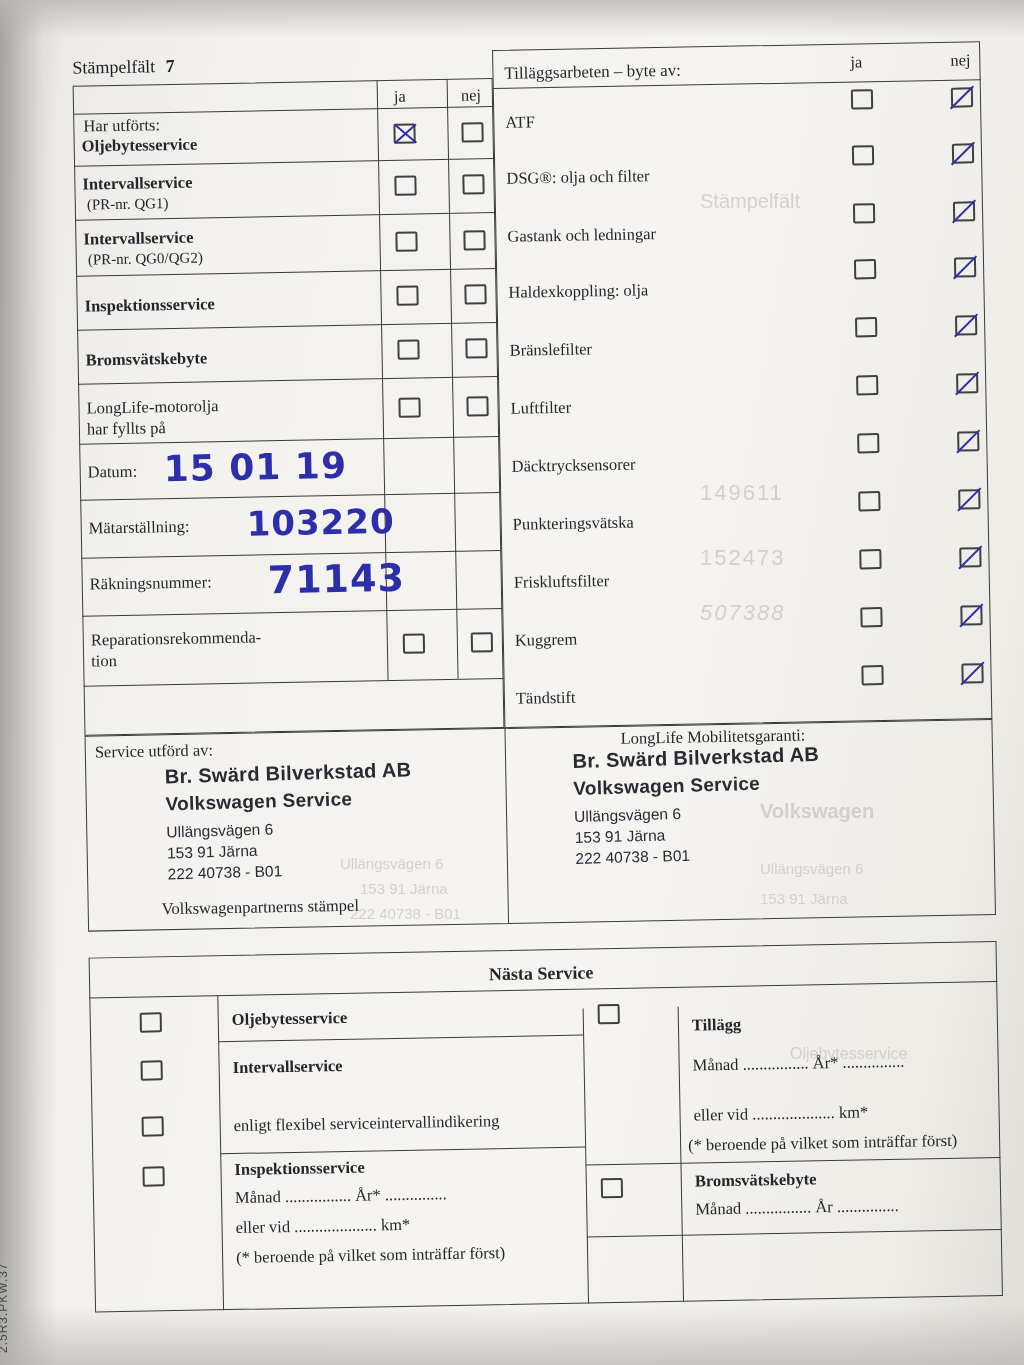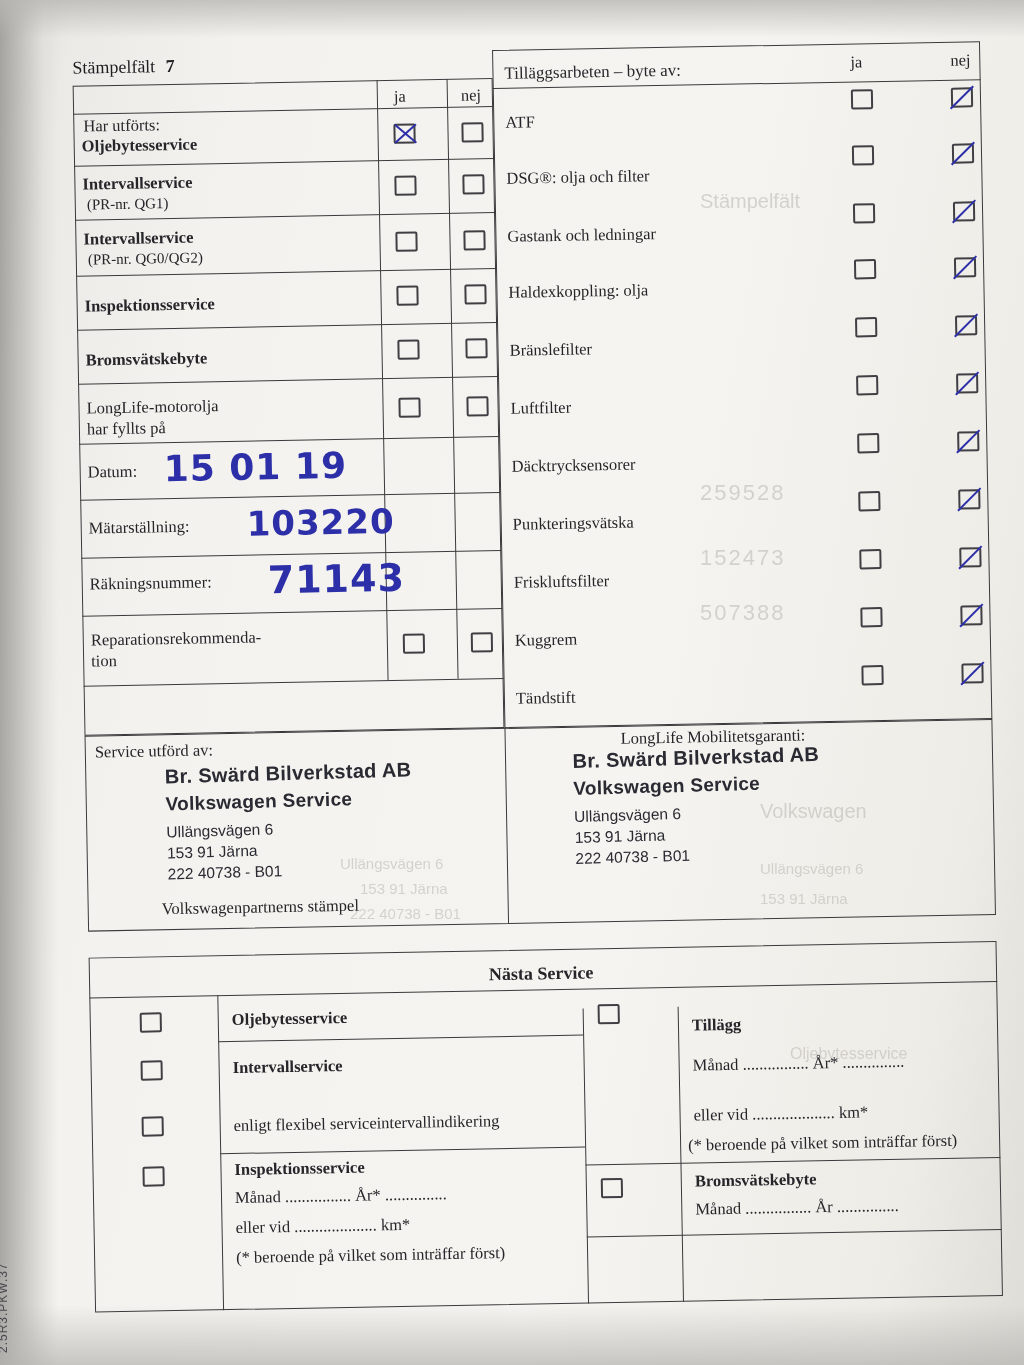--- a/index.html
+++ b/index.html
@@ -108,24 +108,24 @@
 </style>
 </head>
 <body>
 
 <div id="page">
   <div id="spine"></div>
   <div id="topshade"></div>
   <div id="botshade"></div>
 
   <div class="ghost" style="left:700px;top:190px;font-size:20px;">Stämpelfält</div>
-  <div class="ghost" style="left:700px;top:480px;font-size:22px;letter-spacing:2px;">259528</div>
+  <div class="ghost" style="left:700px;top:480px;font-size:22px;letter-spacing:2px;">149611</div>
   <div class="ghost" style="left:700px;top:545px;font-size:22px;letter-spacing:2px;">152473</div>
-  <div class="ghost" style="left:700px;top:600px;font-size:22px;letter-spacing:2px;">507388</div>
-  <div class="ghost" style="left:760px;top:800px;font-size:20px;font-weight:normal;">Volkswagen</div>
+  <div class="ghost" style="left:700px;top:600px;font-size:22px;letter-spacing:2px;font-style:italic;">507388</div>
+  <div class="ghost" style="left:760px;top:800px;font-size:20px;font-weight:bold;">Volkswagen</div>
   <div class="ghost" style="left:760px;top:860px;font-size:15px;">Ullängsvägen 6</div>
   <div class="ghost" style="left:760px;top:890px;font-size:15px;">153 91 Järna</div>
   <div class="ghost" style="left:340px;top:855px;font-size:15px;">Ullängsvägen 6</div>
   <div class="ghost" style="left:360px;top:880px;font-size:15px;">153 91 Järna</div>
   <div class="ghost" style="left:350px;top:905px;font-size:15px;">222 40738 - B01</div>
   <div class="ghost" style="left:790px;top:1045px;font-size:16px;">Oljebytesservice</div>
 
   <div class="side-code">2.5R3.PKW.37</div>
 
   <div id="sheet">

